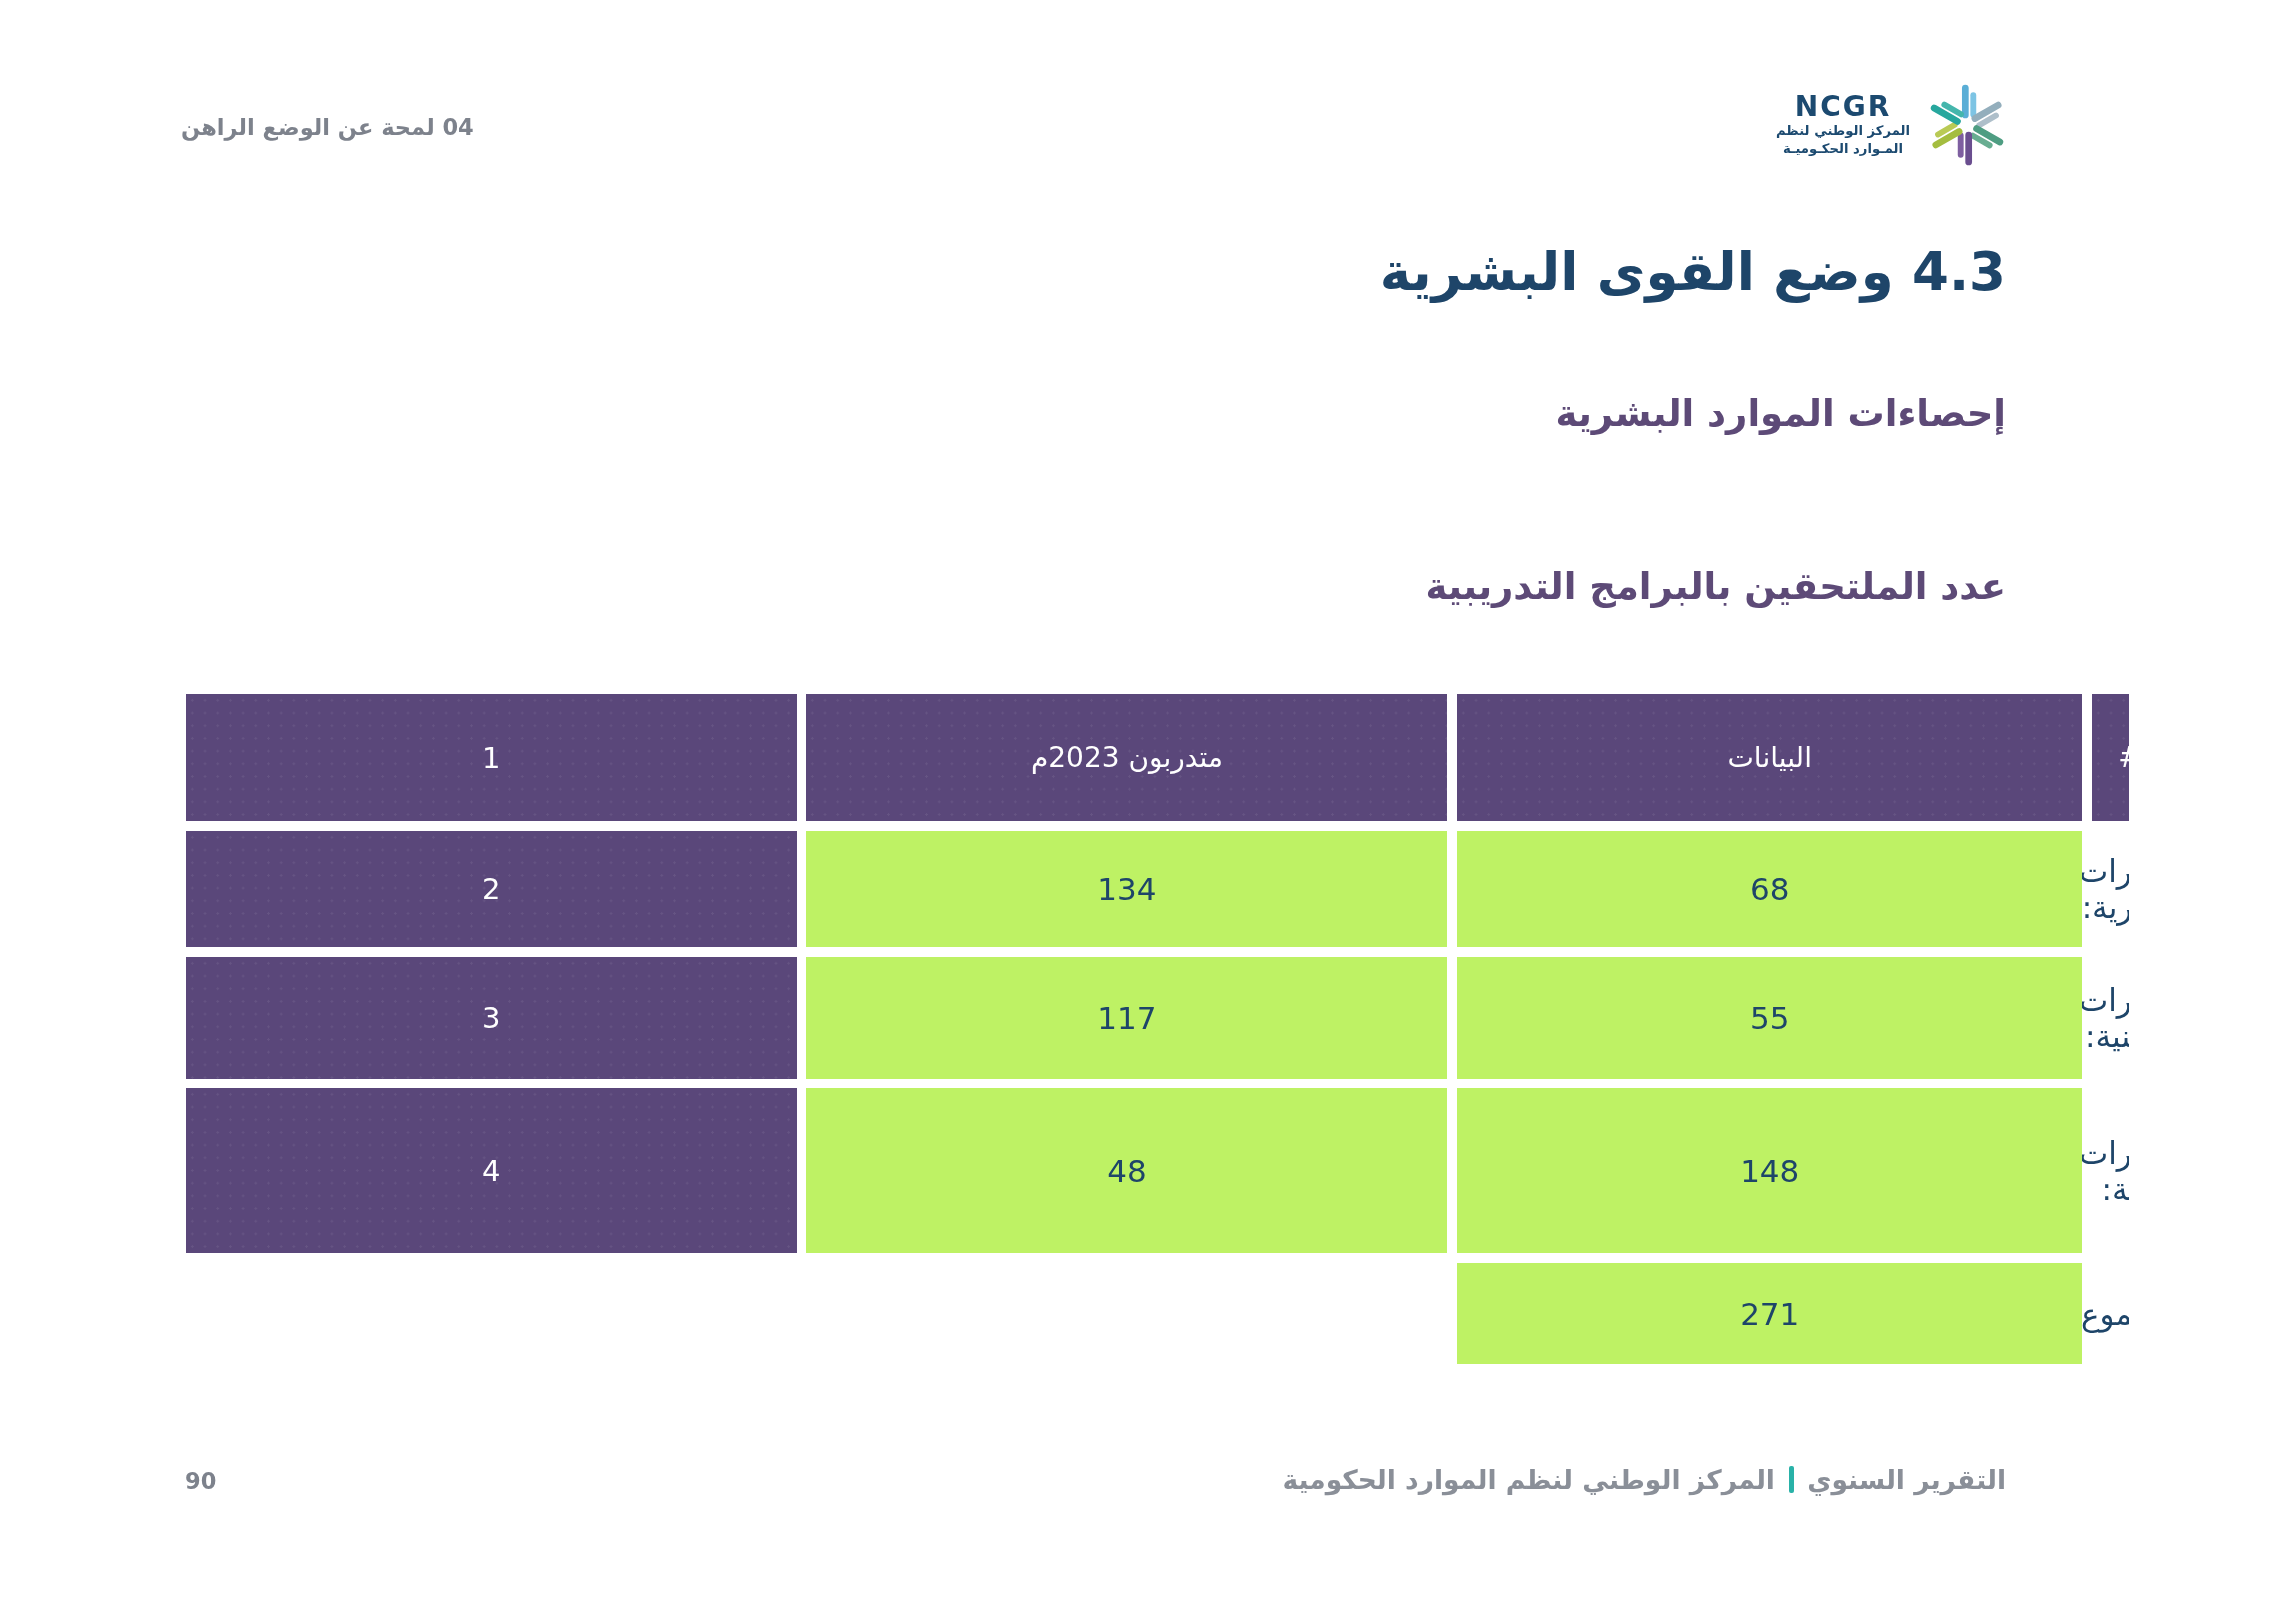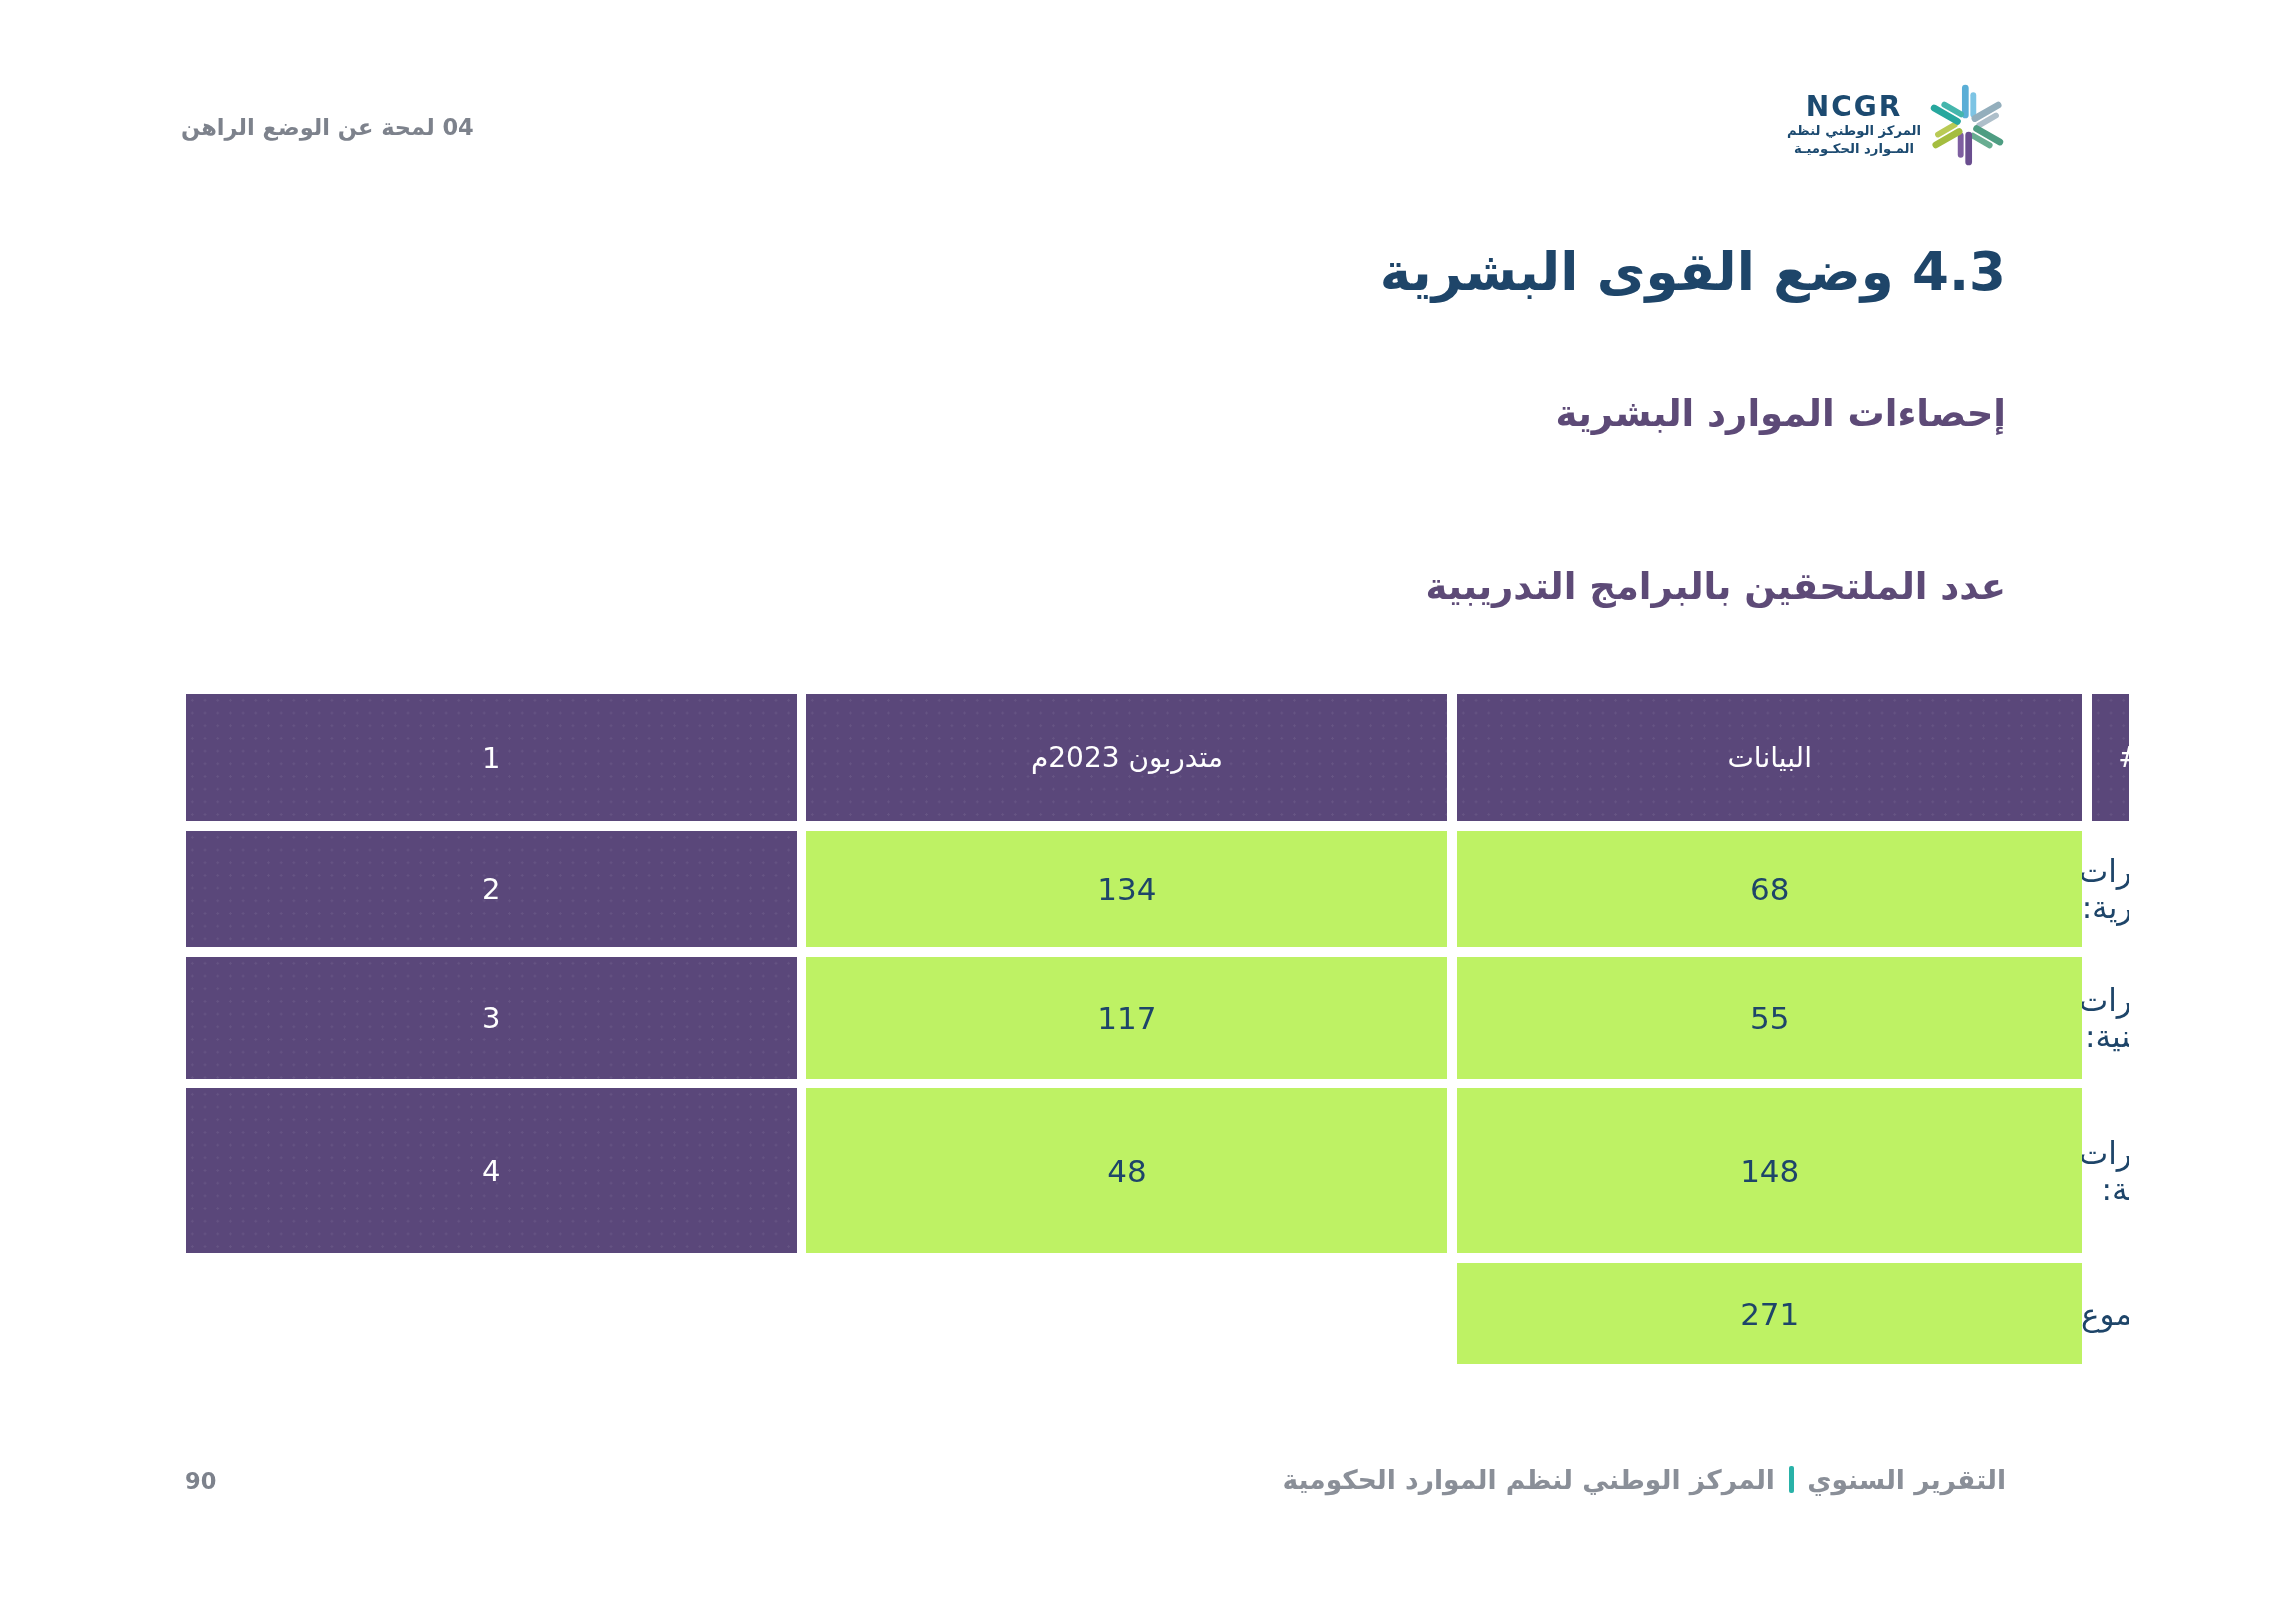--- a/index.html
+++ b/index.html
@@ -2,21 +2,21 @@
 <html lang="ar"><head>
 <meta charset="utf-8">
 <style>
   html,body{margin:0;padding:0;background:#ffffff;}
   body{font-family:"DejaVu Sans","Liberation Sans",sans-serif;}
   #page{position:relative;width:2129px;height:1621px;background:#ffffff;overflow:hidden;}
 
   
   .hdr-left{position:absolute;left:181px;top:114px;font-size:22.5px;font-weight:600;
             color:#7d828c;direction:rtl;}
-  .logo{position:absolute;top:80px;right:120px;display:flex;align-items:center;gap:4px;}
+  .logo{position:absolute;top:80px;right:120px;display:flex;align-items:center;gap:15px;}
   .logo-text{display:flex;flex-direction:column;align-items:center;text-align:center;}
   .logo-ncgr{font-size:28px;font-weight:700;color:#1c4a70;letter-spacing:2px;line-height:1.05;}
   .logo-ar{font-size:13.2px;font-weight:700;color:#1c4a70;direction:rtl;line-height:1.35;}
   .logo-icon{width:84px;height:90px;}
 
   
   .title-main{position:absolute;right:123px;top:241px;font-size:53px;font-weight:700;
               color:#1e4569;direction:rtl;white-space:nowrap;}
   .title-sub{position:absolute;right:123px;top:392px;font-size:37px;font-weight:700;
              color:#5d4a77;direction:rtl;white-space:nowrap;}

